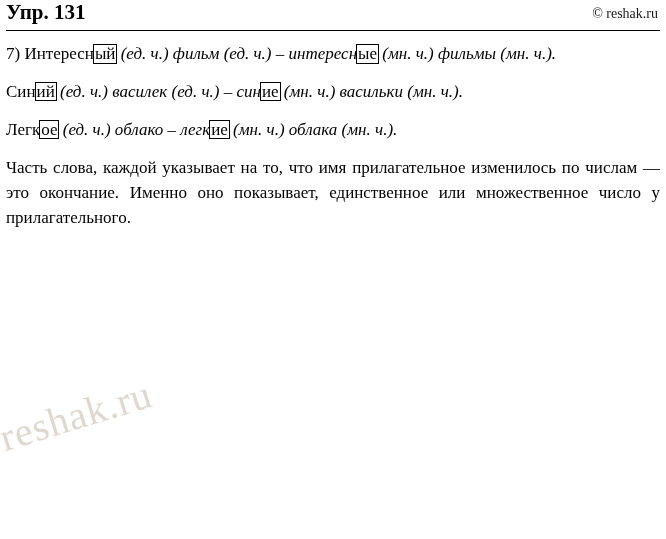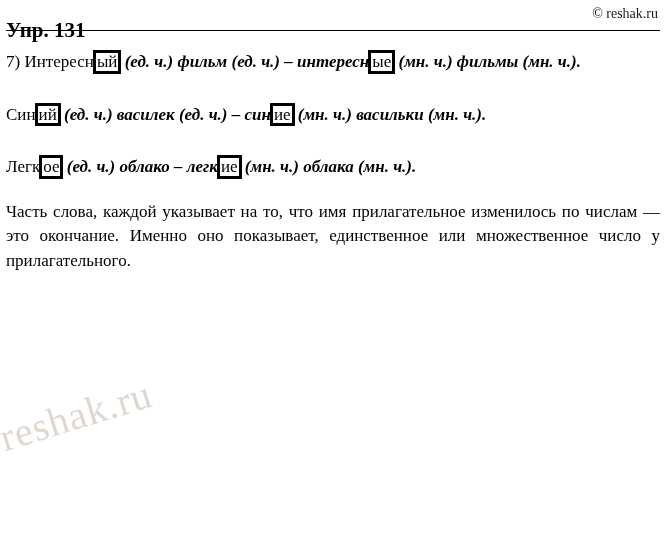--- a/index.html
+++ b/index.html
@@ -26,21 +26,20 @@
     position: relative;
     height: 34px;
   }
   .title {
     position: absolute;
     left: 0;
     top: 0;
     font-size: 21px;
     font-weight: bold;
     font-family: "Liberation Serif", serif;
-    margin-top: 18px;
   }
   .watermark-top {
     position: absolute;
     right: 2px;
     top: 6px;
     font-size: 14px;
     font-family: "Liberation Serif", serif;
     color: #1a1a1a;
   }
   .rule {
@@ -57,28 +56,27 @@
   p {
     margin: 0 0 13px 0;
     font-size: 17px;
     line-height: 1.47;
   }
   .answer-block p {
     text-align: justify;
   }
   .it {
     font-style: italic;
-    font-weight: bold;
   }
   .boxed {
     display: inline-block;
-    border: 3px solid #000000;
+    border: 1px solid #000000;
     padding: 0 1px;
     line-height: 1.03;
-    margin: 8px -1px;
+    margin: 2px -1px;
   }
   .part2 {
     margin-top: 22px;
   }
   .wm-left {
     position: absolute;
     left: -6px;
     top: 416px;
     font-size: 40px;
     font-family: "Liberation Serif", serif;

